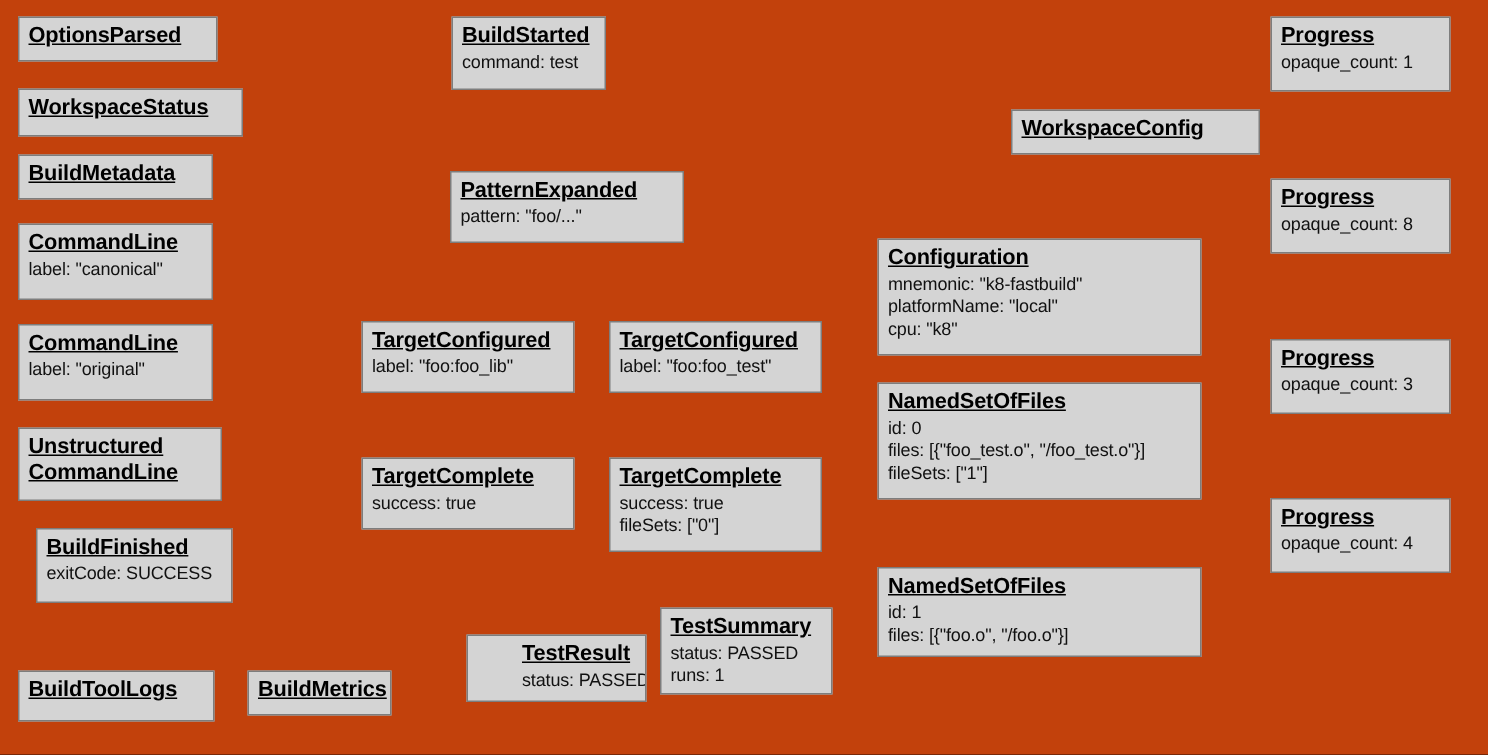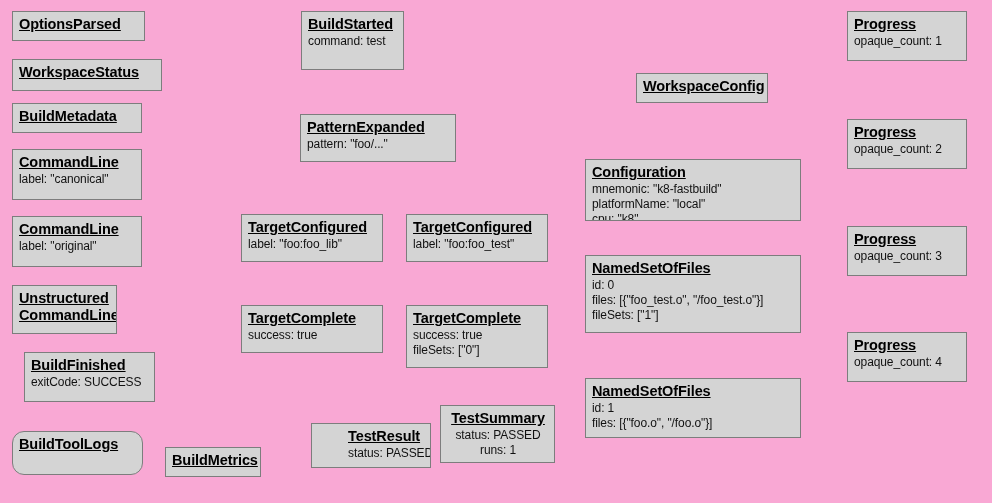--- a/index.html
+++ b/index.html
@@ -14,21 +14,21 @@
     position: relative;
     overflow: hidden;
     font-family: "Liberation Sans", sans-serif;
   }
   #canvas {
     position: absolute;
     left: 0;
     top: 0;
     width: 992px;
     height: 503px;
-    background: #f9a8d4;
+    background: #c2410c;
   }
   .node {
     position: absolute;
     box-sizing: border-box;
     background: #d4d4d4;
     border: 1px solid #7d7d7d;
     padding: 4px 5px 4px 6px;
     overflow: hidden;
   }
   .node-title {
@@ -53,60 +53,60 @@
   }
   .node-fields:empty { display: none; }
 </style>
 </head>
 <body>
 
 <div id="canvas">
     <div class="node" style="left: 12px; top: 11px; width: 133px; height: 30px;">
       <div class="node-title">OptionsParsed</div>
     </div>
-    <div class="node" style="left: 301px; top: 11px; width: 103px; height: 59px;">
+    <div class="node" style="left: 301px; top: 11px; width: 103px; height: 49px;">
       <div class="node-title">BuildStarted</div>
       <div class="node-fields">
         <div class="node-field">command: test</div>
       </div>
     </div>
     <div class="node" style="left: 847px; top: 11px; width: 120px; height: 50px;">
       <div class="node-title">Progress</div>
       <div class="node-fields">
         <div class="node-field">opaque_count: 1</div>
       </div>
     </div>
     <div class="node" style="left: 12px; top: 59px; width: 150px; height: 32px;">
       <div class="node-title">WorkspaceStatus</div>
     </div>
-    <div class="node" style="left: 636px; top: 73px; width: 132px; height: 30px;">
+    <div class="node" style="left: 674px; top: 73px; width: 166px; height: 30px;">
       <div class="node-title">WorkspaceConfig</div>
     </div>
     <div class="node" style="left: 12px; top: 103px; width: 130px; height: 30px;">
       <div class="node-title">BuildMetadata</div>
     </div>
     <div class="node" style="left: 300px; top: 114px; width: 156px; height: 48px;">
       <div class="node-title">PatternExpanded</div>
       <div class="node-fields">
         <div class="node-field">pattern: "foo/..."</div>
       </div>
     </div>
     <div class="node" style="left: 847px; top: 119px; width: 120px; height: 50px;">
       <div class="node-title">Progress</div>
       <div class="node-fields">
-        <div class="node-field">opaque_count: 2</div>
+        <div class="node-field">opaque_count: 8</div>
       </div>
     </div>
     <div class="node" style="left: 12px; top: 149px; width: 130px; height: 51px;">
       <div class="node-title">CommandLine</div>
       <div class="node-fields">
         <div class="node-field">label: "canonical"</div>
       </div>
     </div>
-    <div class="node" style="left: 585px; top: 159px; width: 216px; height: 62px;">
+    <div class="node" style="left: 585px; top: 159px; width: 216px; height: 78px;">
       <div class="node-title">Configuration</div>
       <div class="node-fields">
         <div class="node-field">mnemonic: "k8-fastbuild"</div>
         <div class="node-field">platformName: "local"</div>
         <div class="node-field">cpu: "k8"</div>
       </div>
     </div>
     <div class="node" style="left: 12px; top: 216px; width: 130px; height: 51px;">
       <div class="node-title">CommandLine</div>
       <div class="node-fields">
@@ -132,21 +132,21 @@
       </div>
     </div>
     <div class="node" style="left: 585px; top: 255px; width: 216px; height: 78px;">
       <div class="node-title">NamedSetOfFiles</div>
       <div class="node-fields">
         <div class="node-field">id: 0</div>
         <div class="node-field">files: [{"foo_test.o", "/foo_test.o"}]</div>
         <div class="node-field">fileSets: ["1"]</div>
       </div>
     </div>
-    <div class="node" style="left: 12px; top: 285px; width: 105px; height: 49px;">
+    <div class="node" style="left: 12px; top: 285px; width: 136px; height: 49px;">
       <div class="node-title">Unstructured
 CommandLine</div>
     </div>
     <div class="node" style="left: 241px; top: 305px; width: 142px; height: 48px;">
       <div class="node-title">TargetComplete</div>
       <div class="node-fields">
         <div class="node-field">success: true</div>
       </div>
     </div>
     <div class="node" style="left: 406px; top: 305px; width: 142px; height: 63px;">
@@ -168,32 +168,32 @@
         <div class="node-field">exitCode: SUCCESS</div>
       </div>
     </div>
     <div class="node" style="left: 585px; top: 378px; width: 216px; height: 60px;">
       <div class="node-title">NamedSetOfFiles</div>
       <div class="node-fields">
         <div class="node-field">id: 1</div>
         <div class="node-field">files: [{"foo.o", "/foo.o"}]</div>
       </div>
     </div>
-    <div class="node" style="left: 440px; top: 405px; width: 115px; height: 58px; text-align: center;">
+    <div class="node" style="left: 440px; top: 405px; width: 115px; height: 58px;">
       <div class="node-title">TestSummary</div>
       <div class="node-fields">
         <div class="node-field">status: PASSED</div>
         <div class="node-field">runs: 1</div>
       </div>
     </div>
     <div class="node" style="left: 311px; top: 423px; width: 120px; height: 45px; padding-left: 36px;">
       <div class="node-title">TestResult</div>
       <div class="node-fields">
         <div class="node-field">status: PASSED</div>
       </div>
     </div>
-    <div class="node" style="left: 12px; top: 431px; width: 131px; height: 44px; border-radius: 12px;">
+    <div class="node" style="left: 12px; top: 447px; width: 131px; height: 34px;">
       <div class="node-title">BuildToolLogs</div>
     </div>
     <div class="node" style="left: 165px; top: 447px; width: 96px; height: 30px;">
       <div class="node-title">BuildMetrics</div>
     </div>
   </div>
 
 </body></html>

